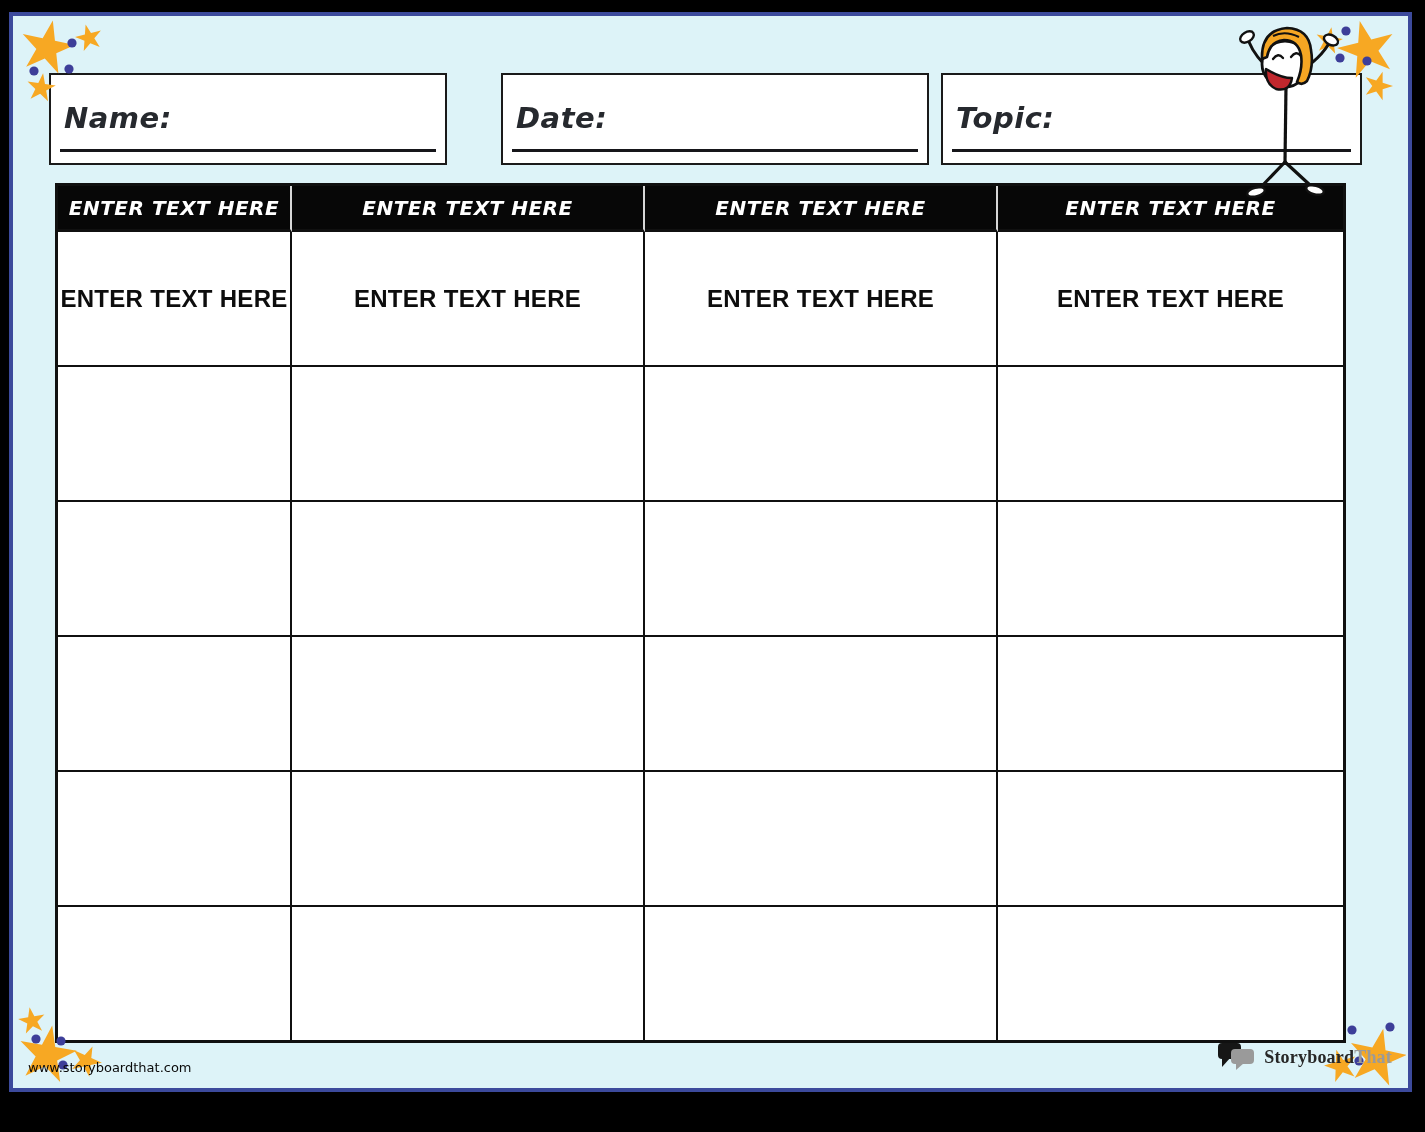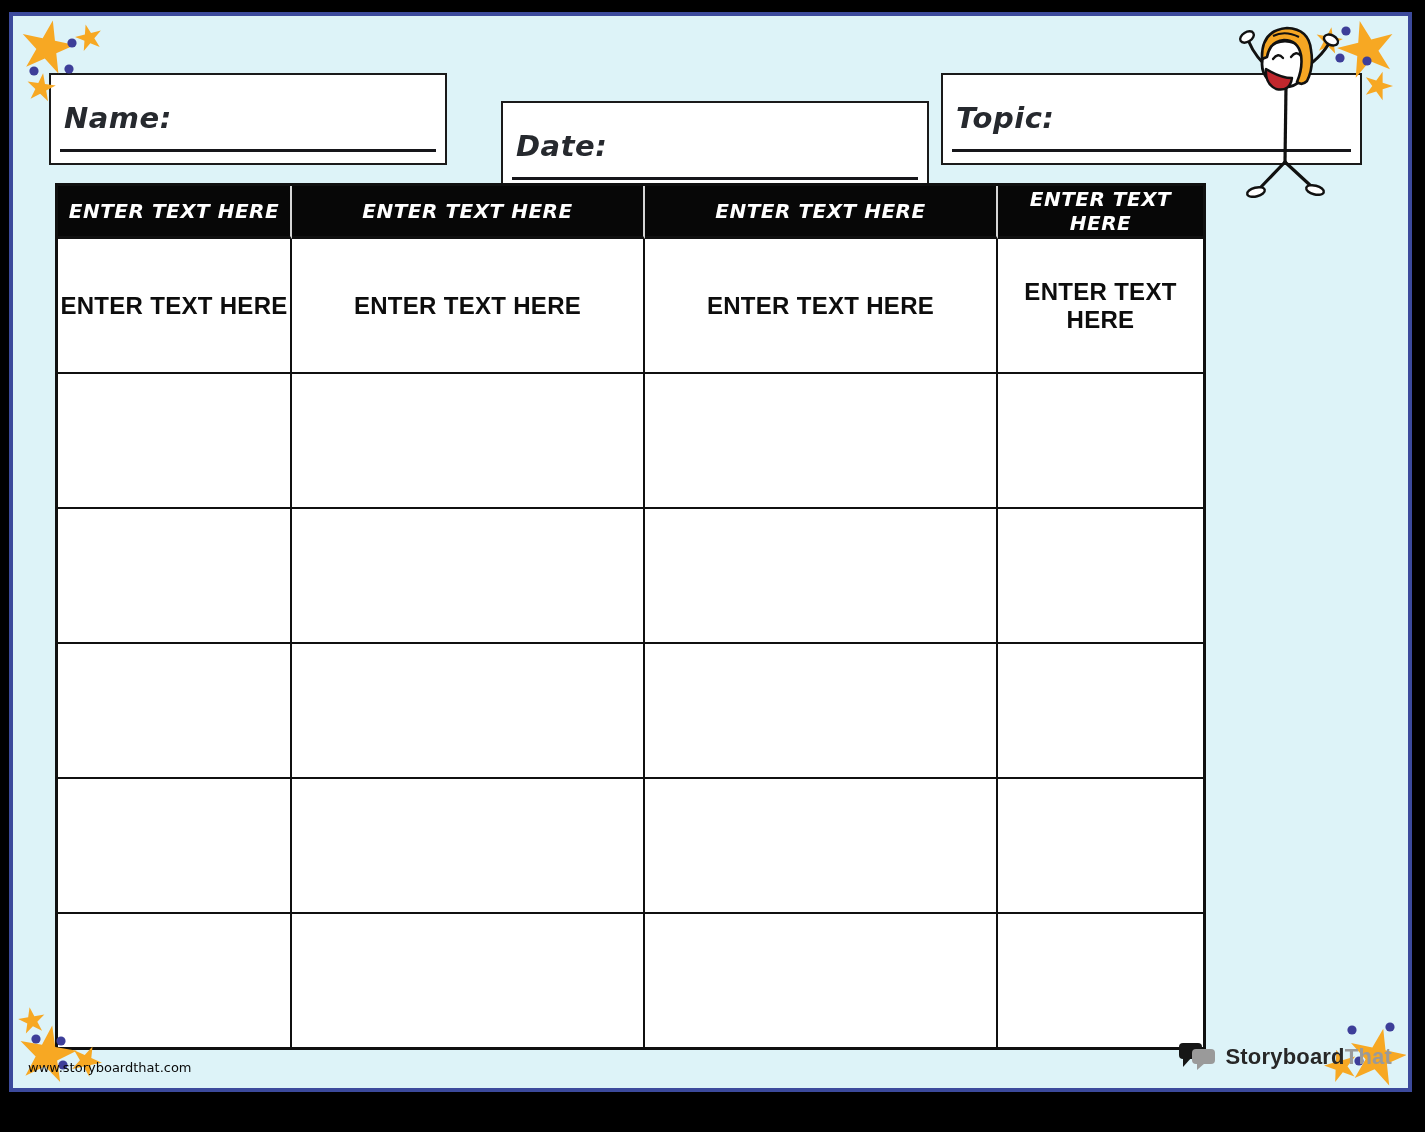--- a/index.html
+++ b/index.html
@@ -20,28 +20,28 @@
   }
   .field-box .label{
     position:absolute;left:13px;top:26px;
     font-family:"DejaVu Sans",sans-serif;font-style:italic;font-weight:600;
     font-size:29px;color:#26292e;letter-spacing:.5px;
   }
   .field-box .writeline{
     position:absolute;left:9px;right:9px;bottom:11px;height:3px;background:#16161a;
   }
   .box-name{left:36px;width:398px;}
-  .box-date{left:488px;width:428px;margin-top:28px;}
+  .box-date{left:488px;width:428px;}
   .box-topic{left:928px;width:421px;padding-left:20px;}
 
   
   .grid-wrap{position:absolute;left:42px;top:167px;z-index:2;}
   table.grid{
     border-collapse:separate;border-spacing:0;table-layout:fixed;
-    width:1151px;background:#fff;border:3px solid #101010;box-sizing:border-box;
+    width:1291px;background:#fff;border:3px solid #101010;box-sizing:border-box;
   }
   table.grid th{
     background:#070707;color:#fff;height:41px;
     border-right:2px solid #d6d6d6;border-bottom:3px solid #101010;
     font-family:"DejaVu Sans",sans-serif;font-style:italic;font-weight:700;
     font-size:20px;letter-spacing:.5px;text-align:center;vertical-align:middle;
   }
   table.grid th:last-child{border-right:none;}
   table.grid td{
     background:#fff;height:131px;
@@ -65,21 +65,21 @@
   
   .site-url{
     position:absolute;left:15px;bottom:13px;z-index:6;
     font-family:"DejaVu Sans",sans-serif;font-weight:400;font-size:13px;color:#0a0a0a;
   }
   .logo{
     position:absolute;right:16px;bottom:14px;z-index:7;
     display:flex;align-items:center;gap:6px;
   }
   .logo-text{
-    font-family:Liberation Sans, sans-serif;font-weight:600;font-size:22px;color:#272727;
+    font-family:Liberation Serif, serif;font-weight:600;font-size:18px;color:#272727;
     letter-spacing:.2px;
   }
   .logo-text .that{color:#9a9a9a;}
 </style>
 </head>
 <body>
 
 <div class="panel">
   <div class="panel-inner">
 

